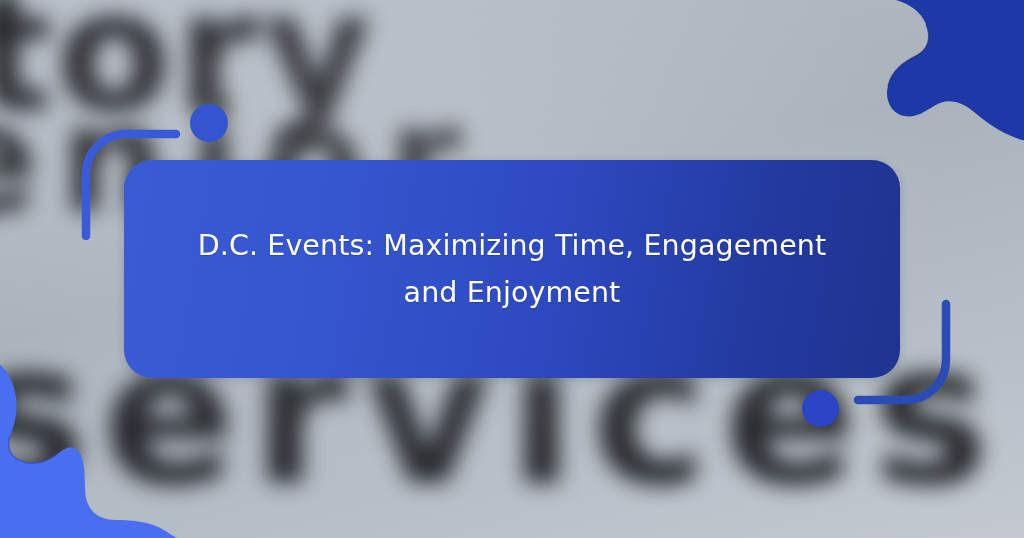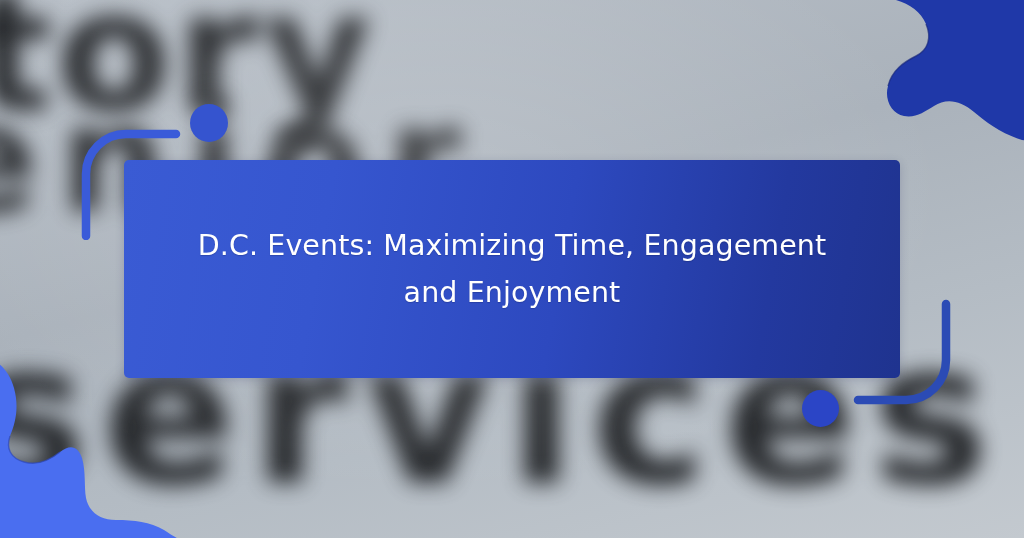--- a/index.html
+++ b/index.html
@@ -114,21 +114,21 @@
     background: #2b45c6;
   }
 
   
   #title-card {
     position: absolute;
     left: 124px;
     top: 160px;
     width: 776px;
     height: 218px;
-    border-radius: 5px;
+    border-radius: 28px;
     background: linear-gradient(100deg, #3a5bd4 0%, #3656cf 26%, #2d49bf 56%, #23399f 82%, #1f338f 100%);
     display: flex;
     align-items: center;
     justify-content: center;
     box-shadow: 0 2px 10px rgba(20, 30, 80, .18);
   }
   #title-text {
     width: 660px;
     text-align: center;
     color: #ffffff;

